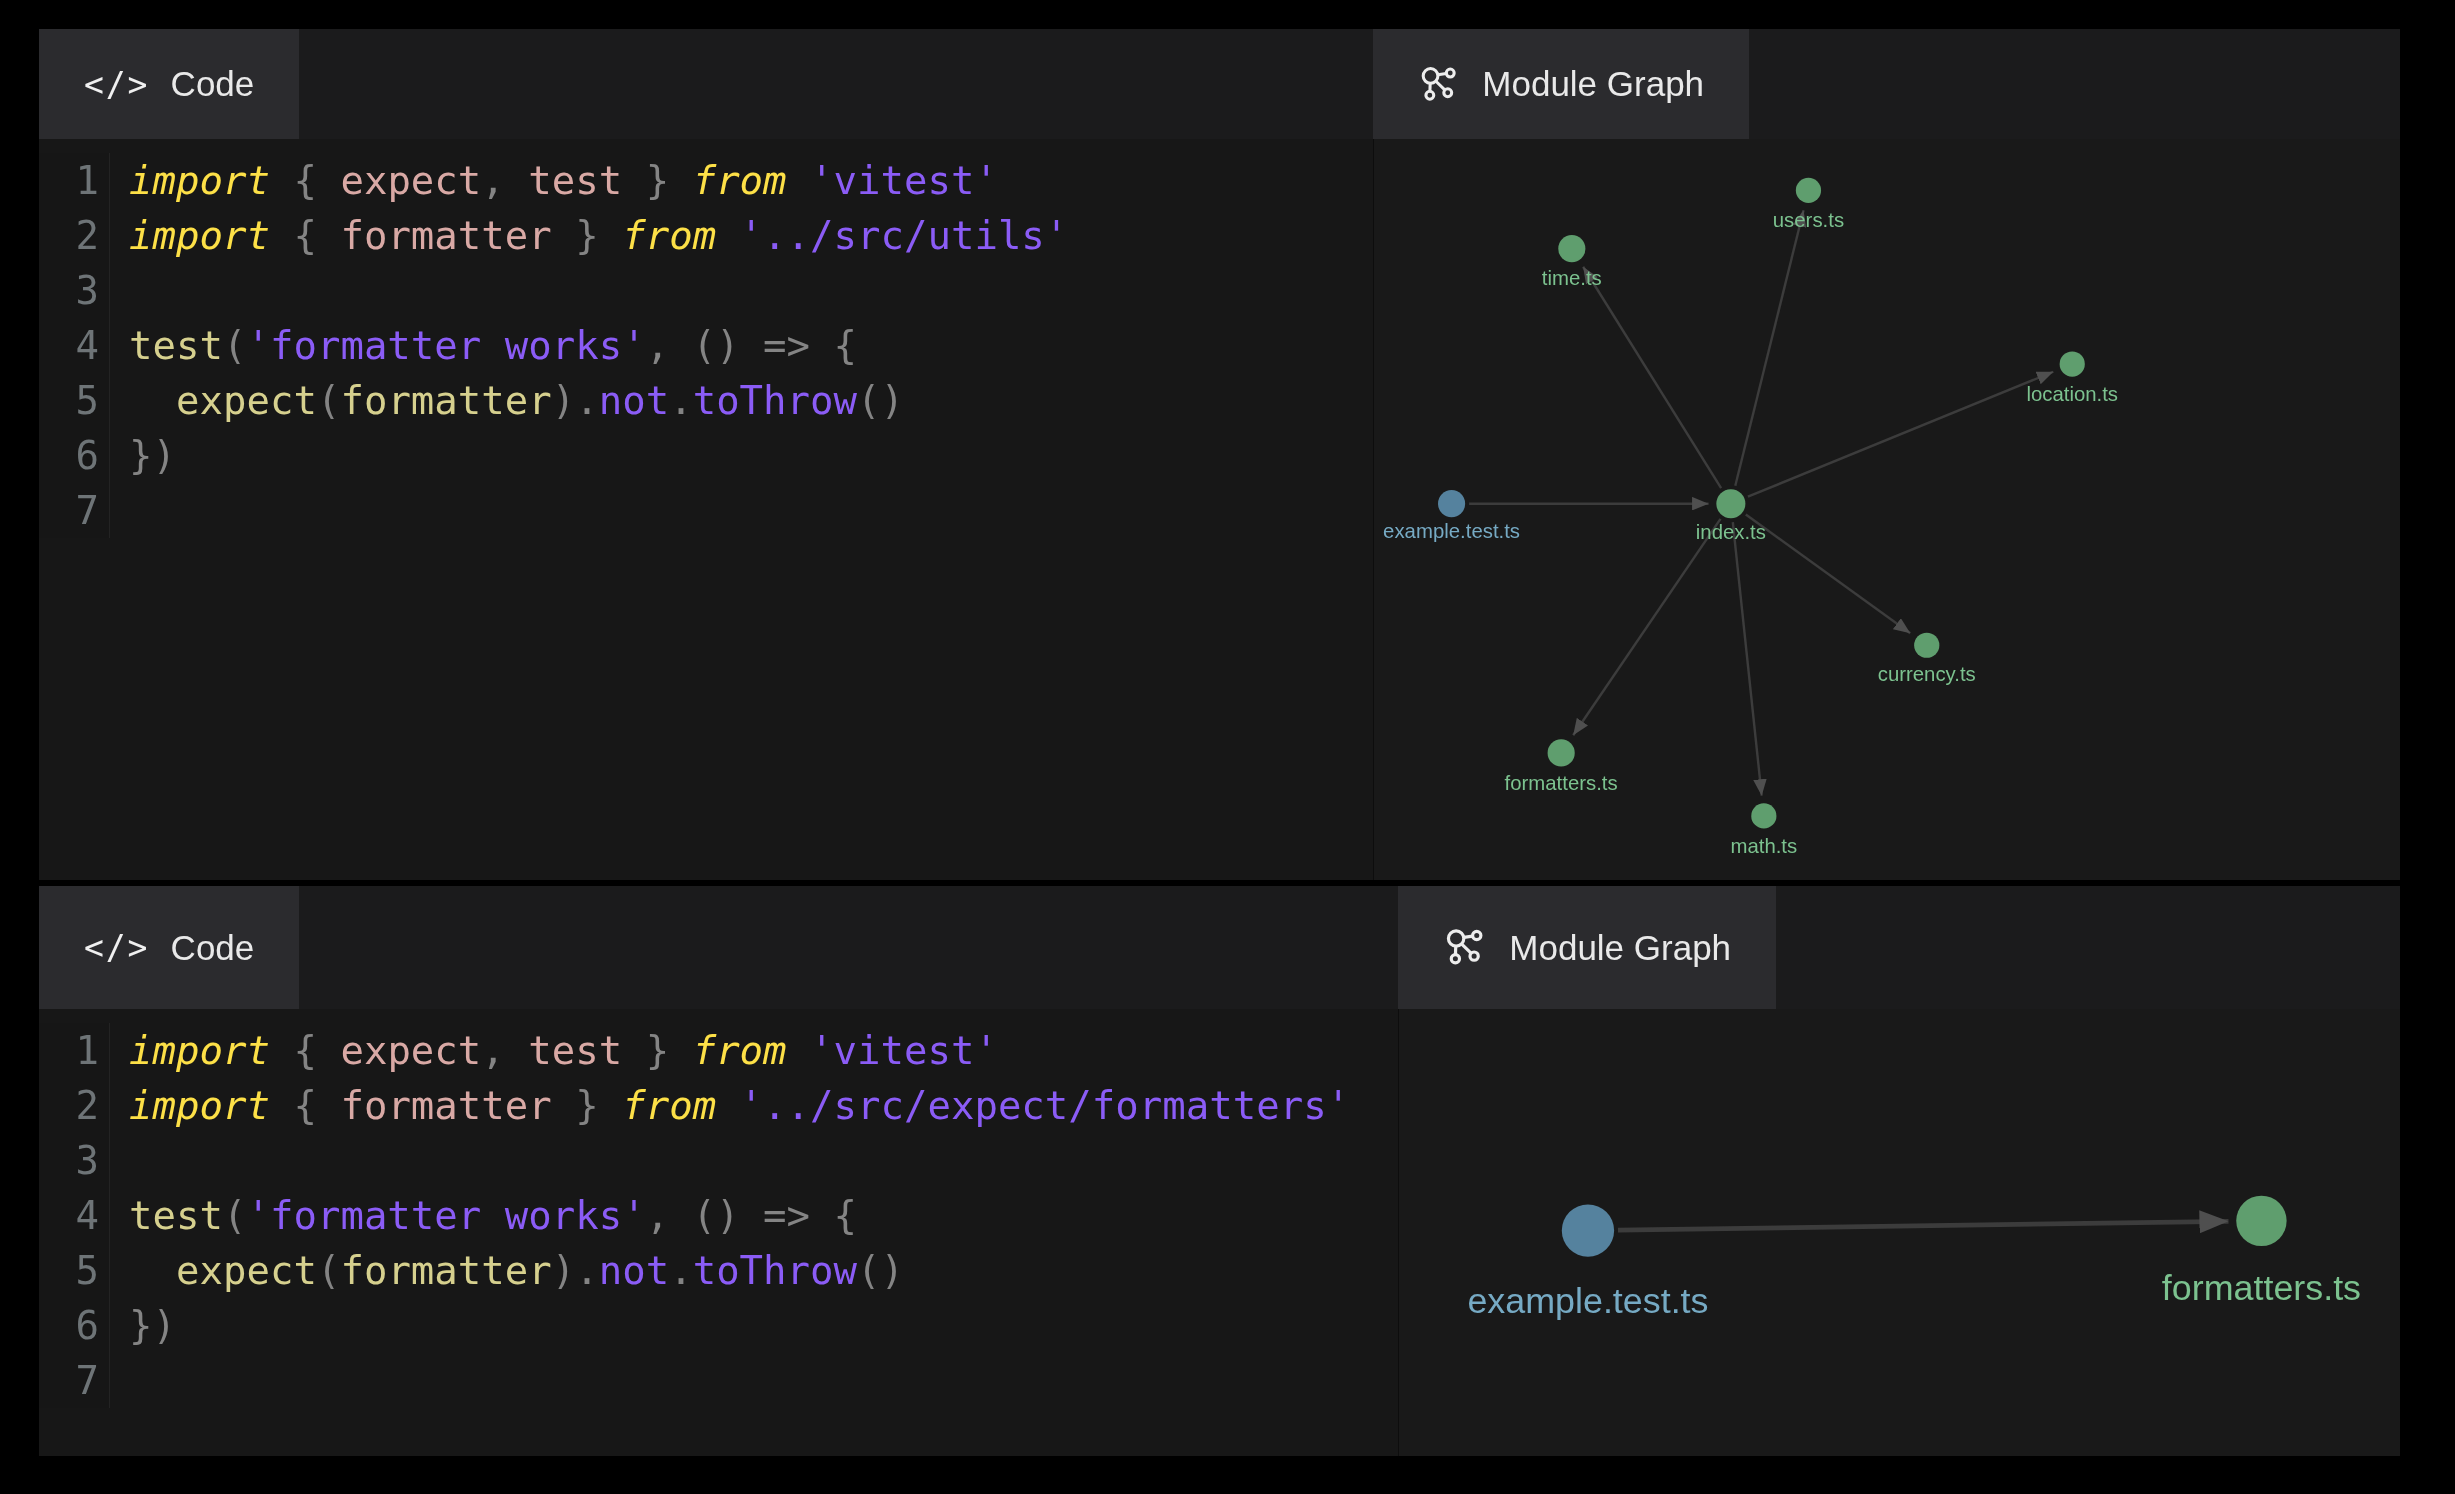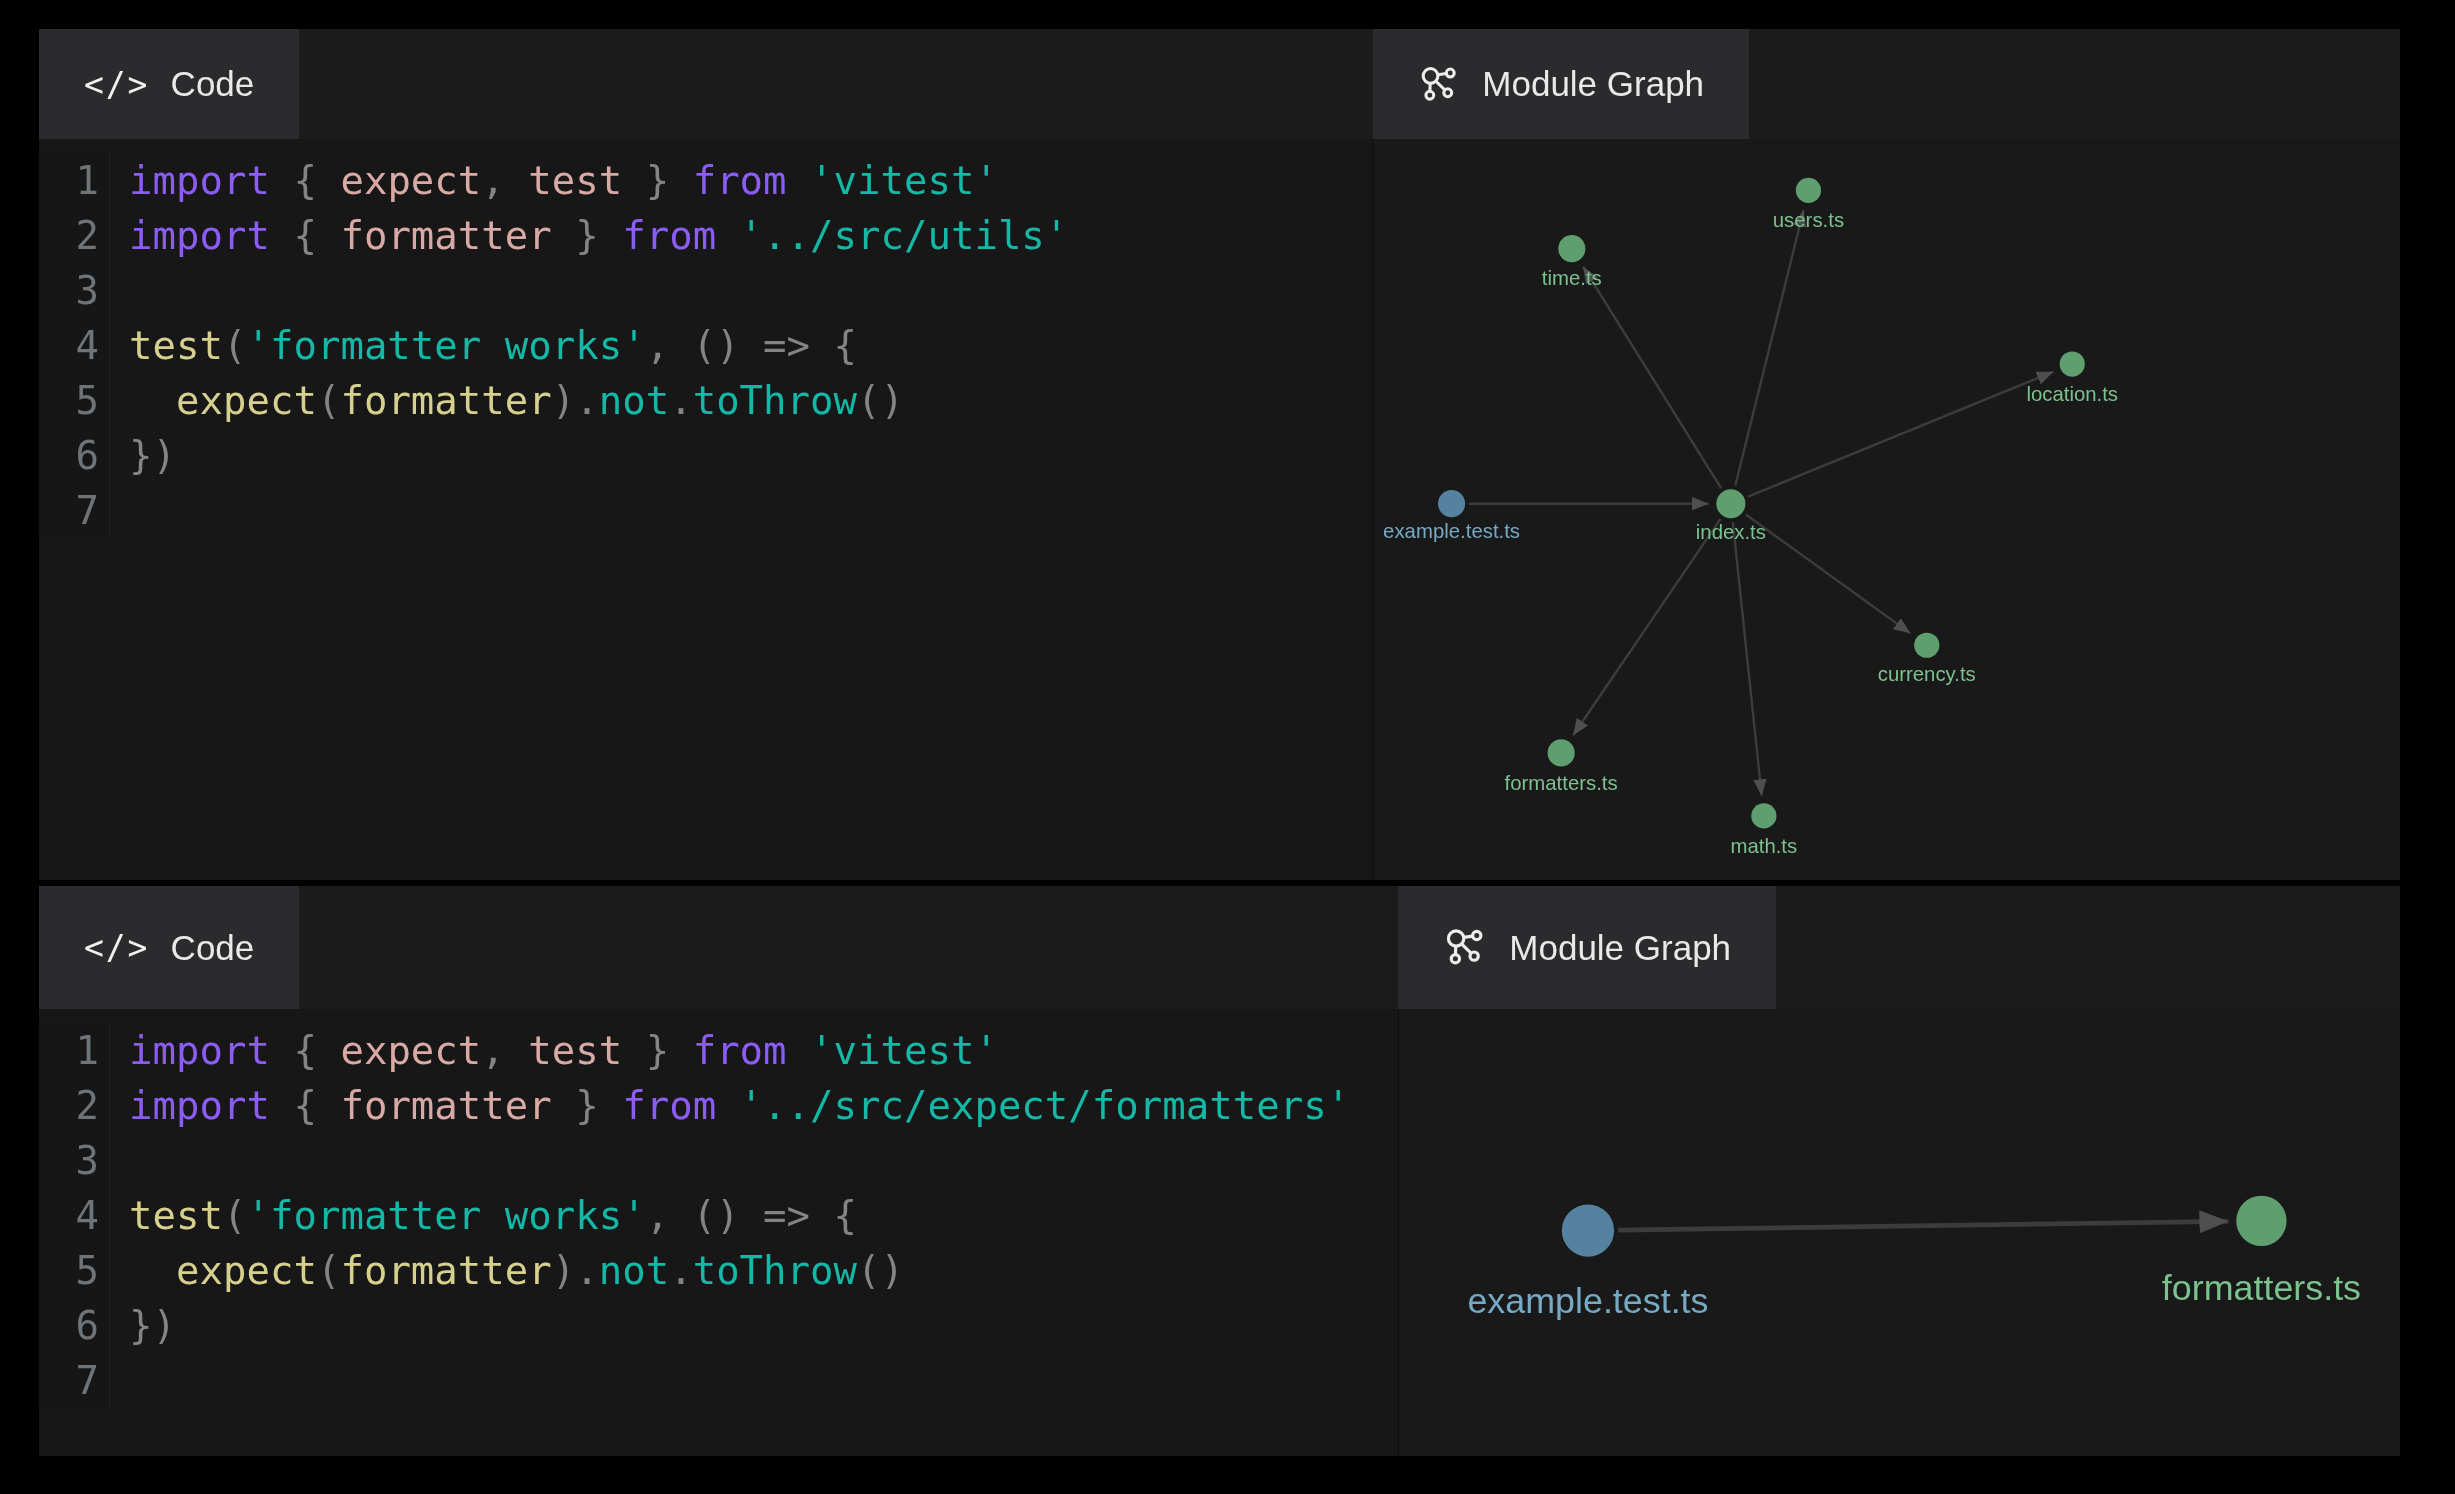--- a/index.html
+++ b/index.html
@@ -20,24 +20,24 @@
   .code-pane{background:#171717;overflow:hidden;box-sizing:border-box;padding-top:13.6px;}
   #window1 .code-pane{width:1334px;}
   #window2 .code-pane{width:1359px;}
   .graph-pane{flex:1;background:#191919;position:relative;border-left:1.9px solid #0d0d0d;}
   .graph-pane svg{position:absolute;inset:0;}
   .code-line{display:flex;height:55px;line-height:55px;white-space:pre;
     font-family:"DejaVu Sans Mono",monospace;font-size:39px;}
   .gutter{width:60px;flex:0 0 60px;text-align:right;color:#6e7477;padding-right:9.7px;
     border-right:1.9px solid #232323;background:#161616;}
   .ltext{padding-left:19.4px;}
-  .k{color:#8b5cf6;} 
+  .k{color:#fde047;font-style:italic;} 
   .v{color:#d9a9a5;} 
   .f{color:#d6d08e;} 
-  .s{color:#14b8a6;margin-top:15px;} 
+  .s{color:#8b5cf6;margin-top:15px;} 
   .p{color:#848484;} 
   .graph-label{font-family:"Liberation Sans",sans-serif;text-anchor:middle;}
 </style>
 </head>
 <body>
 
 <div class="window" id="window1">
   <div class="tabbar">
     <div class="tab" style="left:0;">
       <span class="ticon code-icon-glyph">&lt;/&gt;</span>

